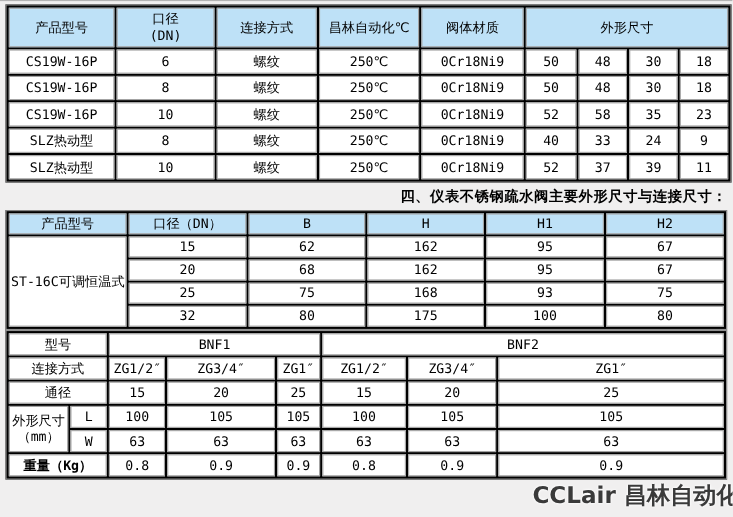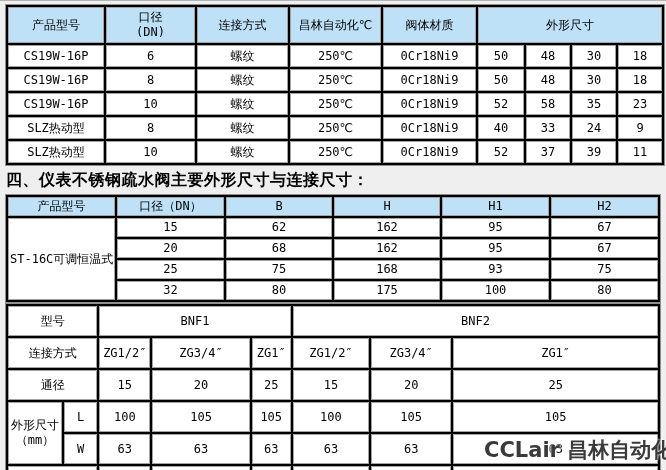--- a/index.html
+++ b/index.html
@@ -20,25 +20,25 @@
     border:1px solid #a3a3a3;background:#ffffff;
     text-align:center;vertical-align:middle;
     font-size:12px;line-height:1.25;padding:0 1px;
     overflow:hidden;white-space:nowrap;
     box-sizing:border-box;
   }
   table.spec td.hd{background:#bee1f7;}
   #t1 td{height:22px;}
   #t1 tr.hrow td{height:36px;}
   #t2 td{height:19px;}
-  #t3 td{height:30px;}
+  #t3 td{height:20px;}
   .sec-heading{
     font-family:"DejaVu Sans",sans-serif;
-    font-size:16px;font-weight:bold;color:#000;
-    margin:4px 0 3px 1px;letter-spacing:0.5px;
+    font-size:13px;font-weight:bold;color:#000;
+    margin:4px 0 3px 1px;letter-spacing:0.5px;text-align:right;
   }
   .bold{font-weight:bold;}
   .watermark{
     position:absolute;left:484px;top:436px;
     font-family:"DejaVu Sans",sans-serif;
     font-size:21px;font-weight:bold;color:#3a3a3a;
     text-shadow:0 0 2px #fff,0 0 3px #fff;
     white-space:nowrap;z-index:5;
   }
 </style>

